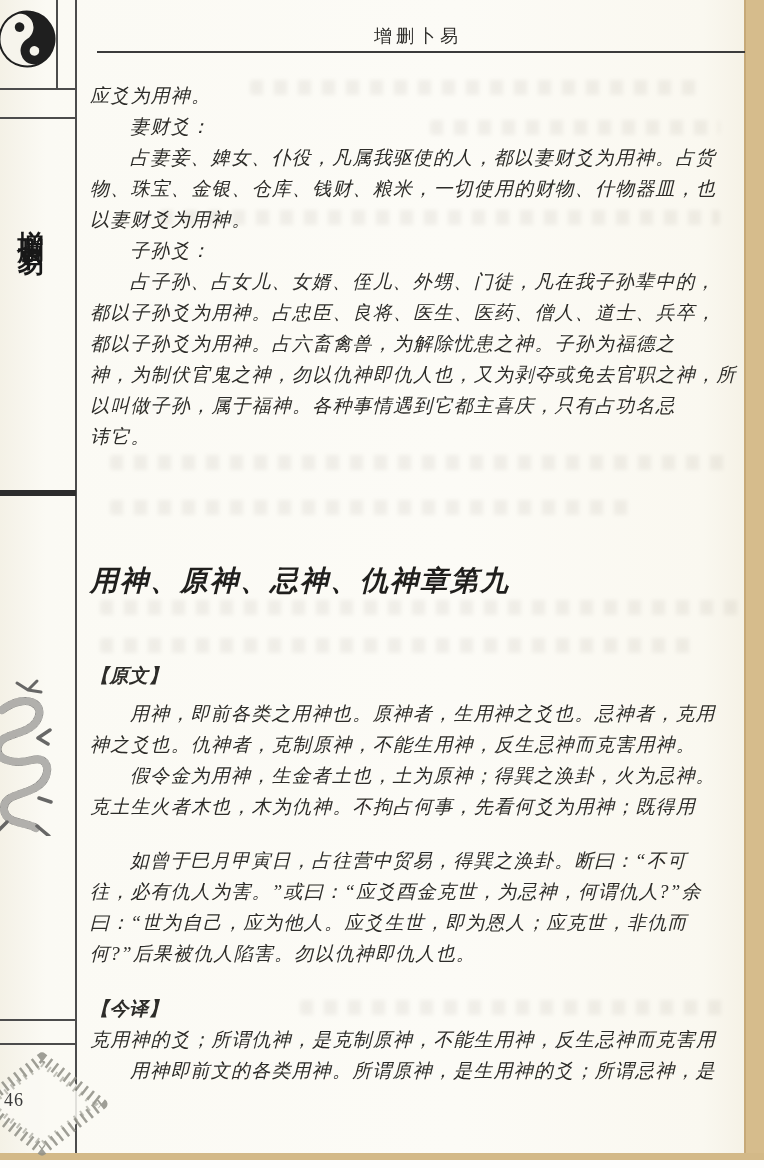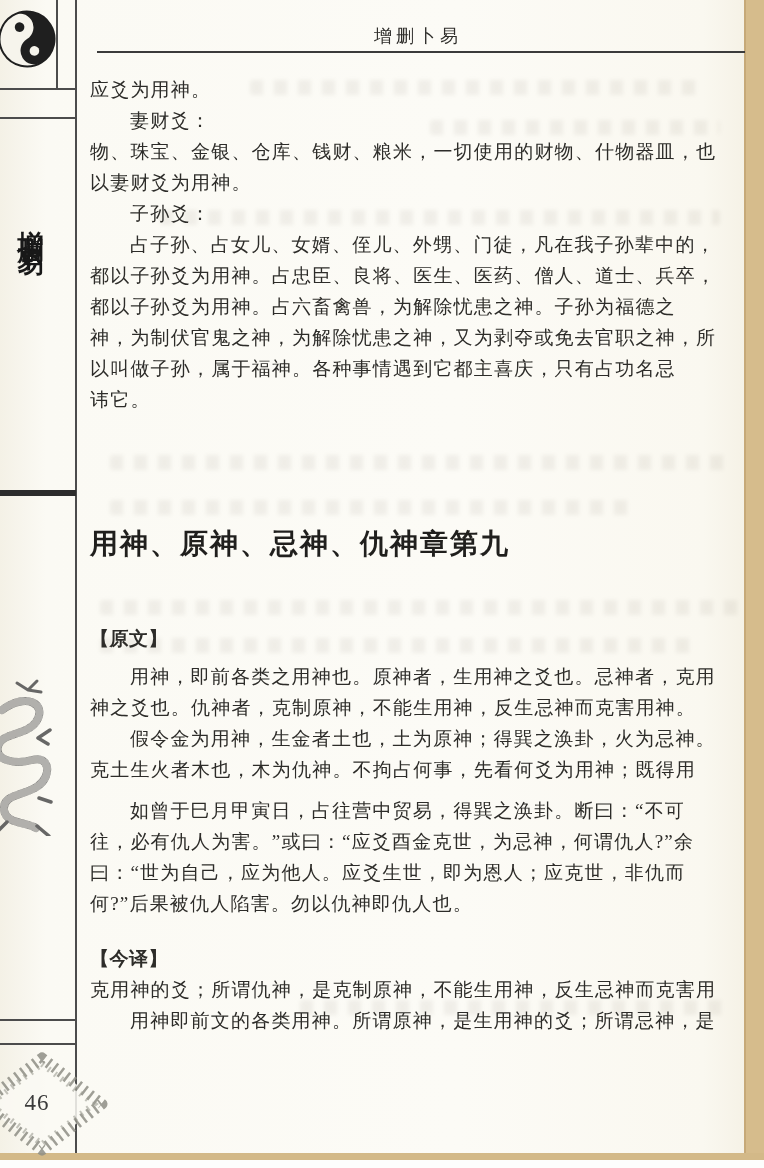--- a/index.html
+++ b/index.html
@@ -35,40 +35,40 @@
   .yinyang{position:absolute;left:-2px;top:4px;}
   .vertical-title{
     position:absolute;left:13px;top:210px;
     writing-mode:vertical-rl;text-orientation:upright;
     font-weight:bold;font-size:26px;letter-spacing:7px;color:#181818;
     filter:blur(.3px);
   }
   .dragon{position:absolute;left:-8px;top:676px;opacity:.85;}
   .ornament{position:absolute;left:-24px;top:1052px;}
   .page-number{
-    position:absolute;left:4px;top:1090px;width:66px;text-align:center;
-    font-size:23px;color:#3a3a3a;letter-spacing:1px;
+    position:absolute;left:4px;top:1090px;width:66px;text-align:left;
+    font-size:18px;color:#3a3a3a;letter-spacing:1px;
   }
 
   
   .running-title{
     position:absolute;left:90px;top:24px;width:656px;text-align:center;
     font-size:18px;letter-spacing:4px;color:#2f2e2b;
   }
   .header-rule{position:absolute;left:97px;top:51px;width:648px;height:2px;background:#3b3b3b;}
 
   
   .content{
-    position:absolute;left:90px;top:74px;width:656px;
-    font-size:19px;line-height:31px;letter-spacing:1.2px;color:#2d2c29;
+    position:absolute;left:90px;top:80px;width:656px;
+    font-size:19px;line-height:31px;letter-spacing:1.2px;color:#2d2c29;font-style:italic;
   }
   .line{white-space:nowrap;}
   .indent{text-indent:40px;}
   .mt7{margin-top:7px;}
-  .mt5{margin-top:10px;}
+  .mt5{margin-top:23px;}
   .mt36{margin-top:24px;}
   .chapter-heading{
     margin-top:108px;margin-bottom:58px;
     font-size:28px;font-weight:bold;line-height:42px;
     text-align:left;letter-spacing:2px;color:#201f1d;white-space:nowrap;
   }
   .section-label{font-weight:bold;letter-spacing:.5px;}
 
   
   .smudge{
@@ -134,27 +134,28 @@
 <div class="smudge" style="left:160px;top:210px;width:560px;"></div>
 <div class="smudge" style="left:110px;top:455px;width:620px;"></div>
 <div class="smudge" style="left:110px;top:500px;width:520px;"></div>
 <div class="smudge" style="left:100px;top:600px;width:640px;"></div>
 <div class="smudge" style="left:100px;top:638px;width:600px;"></div>
 <div class="smudge" style="left:300px;top:1000px;width:430px;"></div>
 
 <div class="content">
   <div class="line">应爻为用神。</div>
   <div class="line indent">妻财爻：</div>
+  <div class="line indent">占妻妾、婢女、仆役，凡属我驱使的人，都以妻财爻为用神。占货</div>
   <div class="line">物、珠宝、金银、仓库、钱财、粮米，一切使用的财物、什物器皿，也</div>
   <div class="line">以妻财爻为用神。</div>
   <div class="line indent">子孙爻：</div>
   <div class="line indent">占子孙、占女儿、女婿、侄儿、外甥、门徒，凡在我子孙辈中的，</div>
   <div class="line">都以子孙爻为用神。占忠臣、良将、医生、医药、僧人、道士、兵卒，</div>
   <div class="line">都以子孙爻为用神。占六畜禽兽，为解除忧患之神。子孙为福德之</div>
-  <div class="line">神，为制伏官鬼之神，为解除忧患之神，又为剥夺或免去官职之神，所</div>
+  <div class="line">神，为制伏官鬼之神，勿以仇神即仇人也，又为剥夺或免去官职之神，所</div>
   <div class="line">以叫做子孙，属于福神。各种事情遇到它都主喜庆，只有占功名忌</div>
   <div class="line">讳它。</div>
   <div class="chapter-heading">用神、原神、忌神、仇神章第九</div>
   <div class="line section-label">【原文】</div>
   <div class="line indent mt7">用神，即前各类之用神也。原神者，生用神之爻也。忌神者，克用</div>
   <div class="line">神之爻也。仇神者，克制原神，不能生用神，反生忌神而克害用神。</div>
   <div class="line indent">假令金为用神，生金者土也，土为原神；得巽之涣卦，火为忌神。</div>
   <div class="line">克土生火者木也，木为仇神。不拘占何事，先看何爻为用神；既得用</div>
   <div class="line indent mt5">如曾于巳月甲寅日，占往营中贸易，得巽之涣卦。断曰：“不可</div>
   <div class="line">往，必有仇人为害。”或曰：“应爻酉金克世，为忌神，何谓仇人?”余</div>

